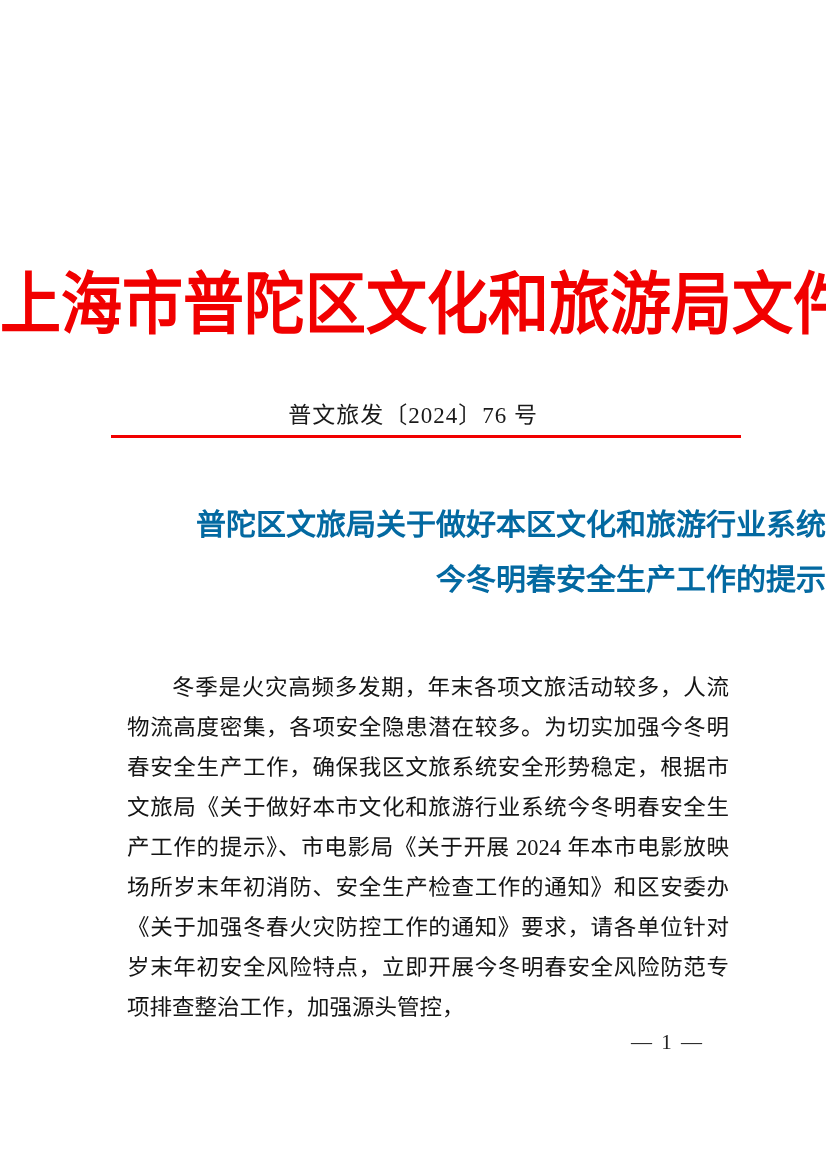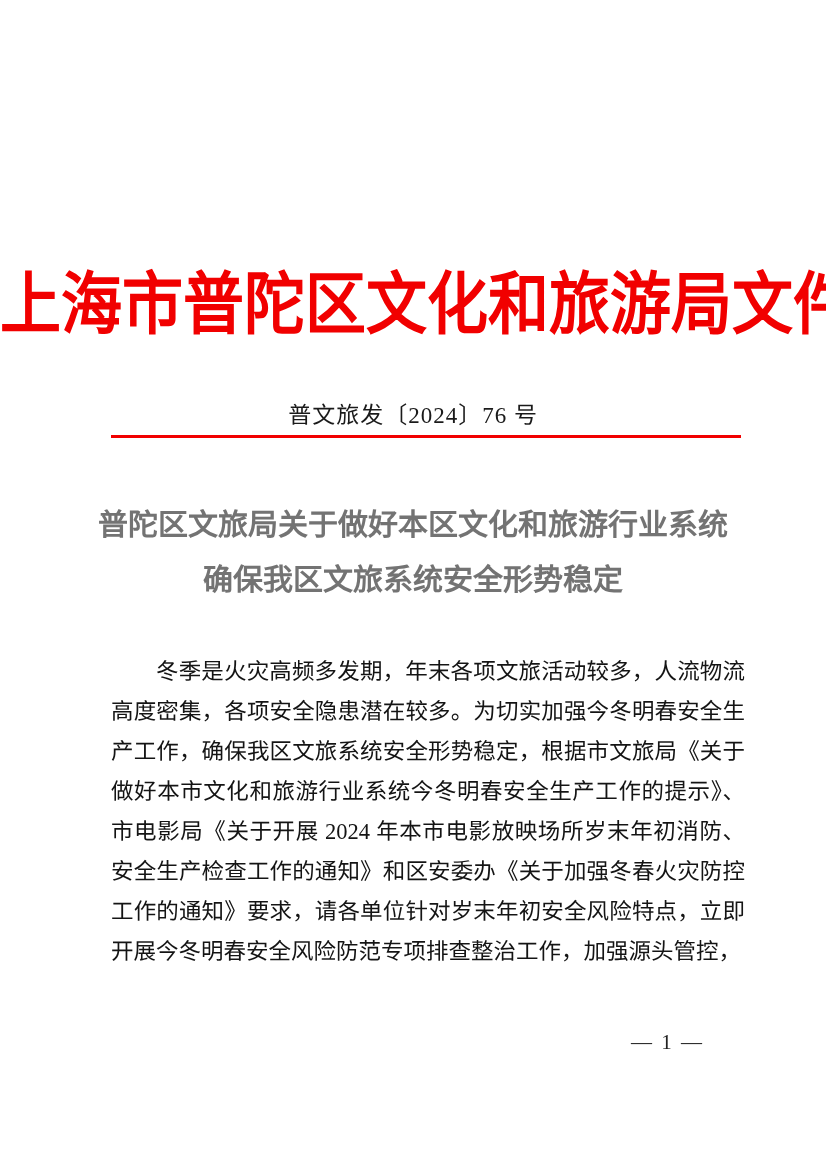--- a/index.html
+++ b/index.html
@@ -47,42 +47,42 @@
     top: 435px;
     left: 111px;
     width: 630px;
     height: 3px;
   }
   .doc-title {
     position: absolute;
     top: 497px;
     left: 0;
     width: 100%;
-    text-align: center;
+    text-align: right;
     font-family: "Liberation Sans", "DejaVu Sans", sans-serif;
     font-weight: bold;
     font-size: 30px;
     line-height: 55px;
-    color: #737373;
+    color: #0369a1;
   }
   .body-block {
     position: absolute;
     top: 652px;
     left: 111px;
     width: 634px;
     font-size: 22.5px;
     line-height: 40px;
     text-align: justify;
     color: #141414;
   }
   .salutation {
     display: block;
   }
   .para {
-    margin: 0;
+    margin: 16px;
     text-indent: 2em;
   }
   .page-number {
     position: absolute;
     top: 1030px;
     right: 122px;
     font-size: 21px;
     letter-spacing: 2px;
     color: #222222;
     white-space: nowrap;
@@ -94,21 +94,21 @@
 <div class="page">
 
   <div class="org-title" style="color: rgb(241, 0, 0);">上海市普陀区文化和旅游局文件</div>
 
   <div class="doc-number">普文旅发〔2024〕76 号</div>
 
   <div class="red-rule" style="background: rgb(241, 0, 0);"></div>
 
   <div class="doc-title">
     <div>普陀区文旅局关于做好本区文化和旅游行业系统</div>
-    <div>确保我区文旅系统安全形势稳定</div>
+    <div>今冬明春安全生产工作的提示</div>
   </div>
 
   <div class="body-block">
     <p class="para">冬季是火灾高频多发期，年末各项文旅活动较多，人流物流高度密集，各项安全隐患潜在较多。为切实加强今冬明春安全生产工作，确保我区文旅系统安全形势稳定，根据市文旅局《关于做好本市文化和旅游行业系统今冬明春安全生产工作的提示》、市电影局《关于开展 2024 年本市电影放映场所岁末年初消防、安全生产检查工作的通知》和区安委办《关于加强冬春火灾防控工作的通知》要求，请各单位针对岁末年初安全风险特点，立即开展今冬明春安全风险防范专项排查整治工作，加强源头管控，</p>
   </div>
 
   <div class="page-number">— 1 —</div>
 
 </div>
 

